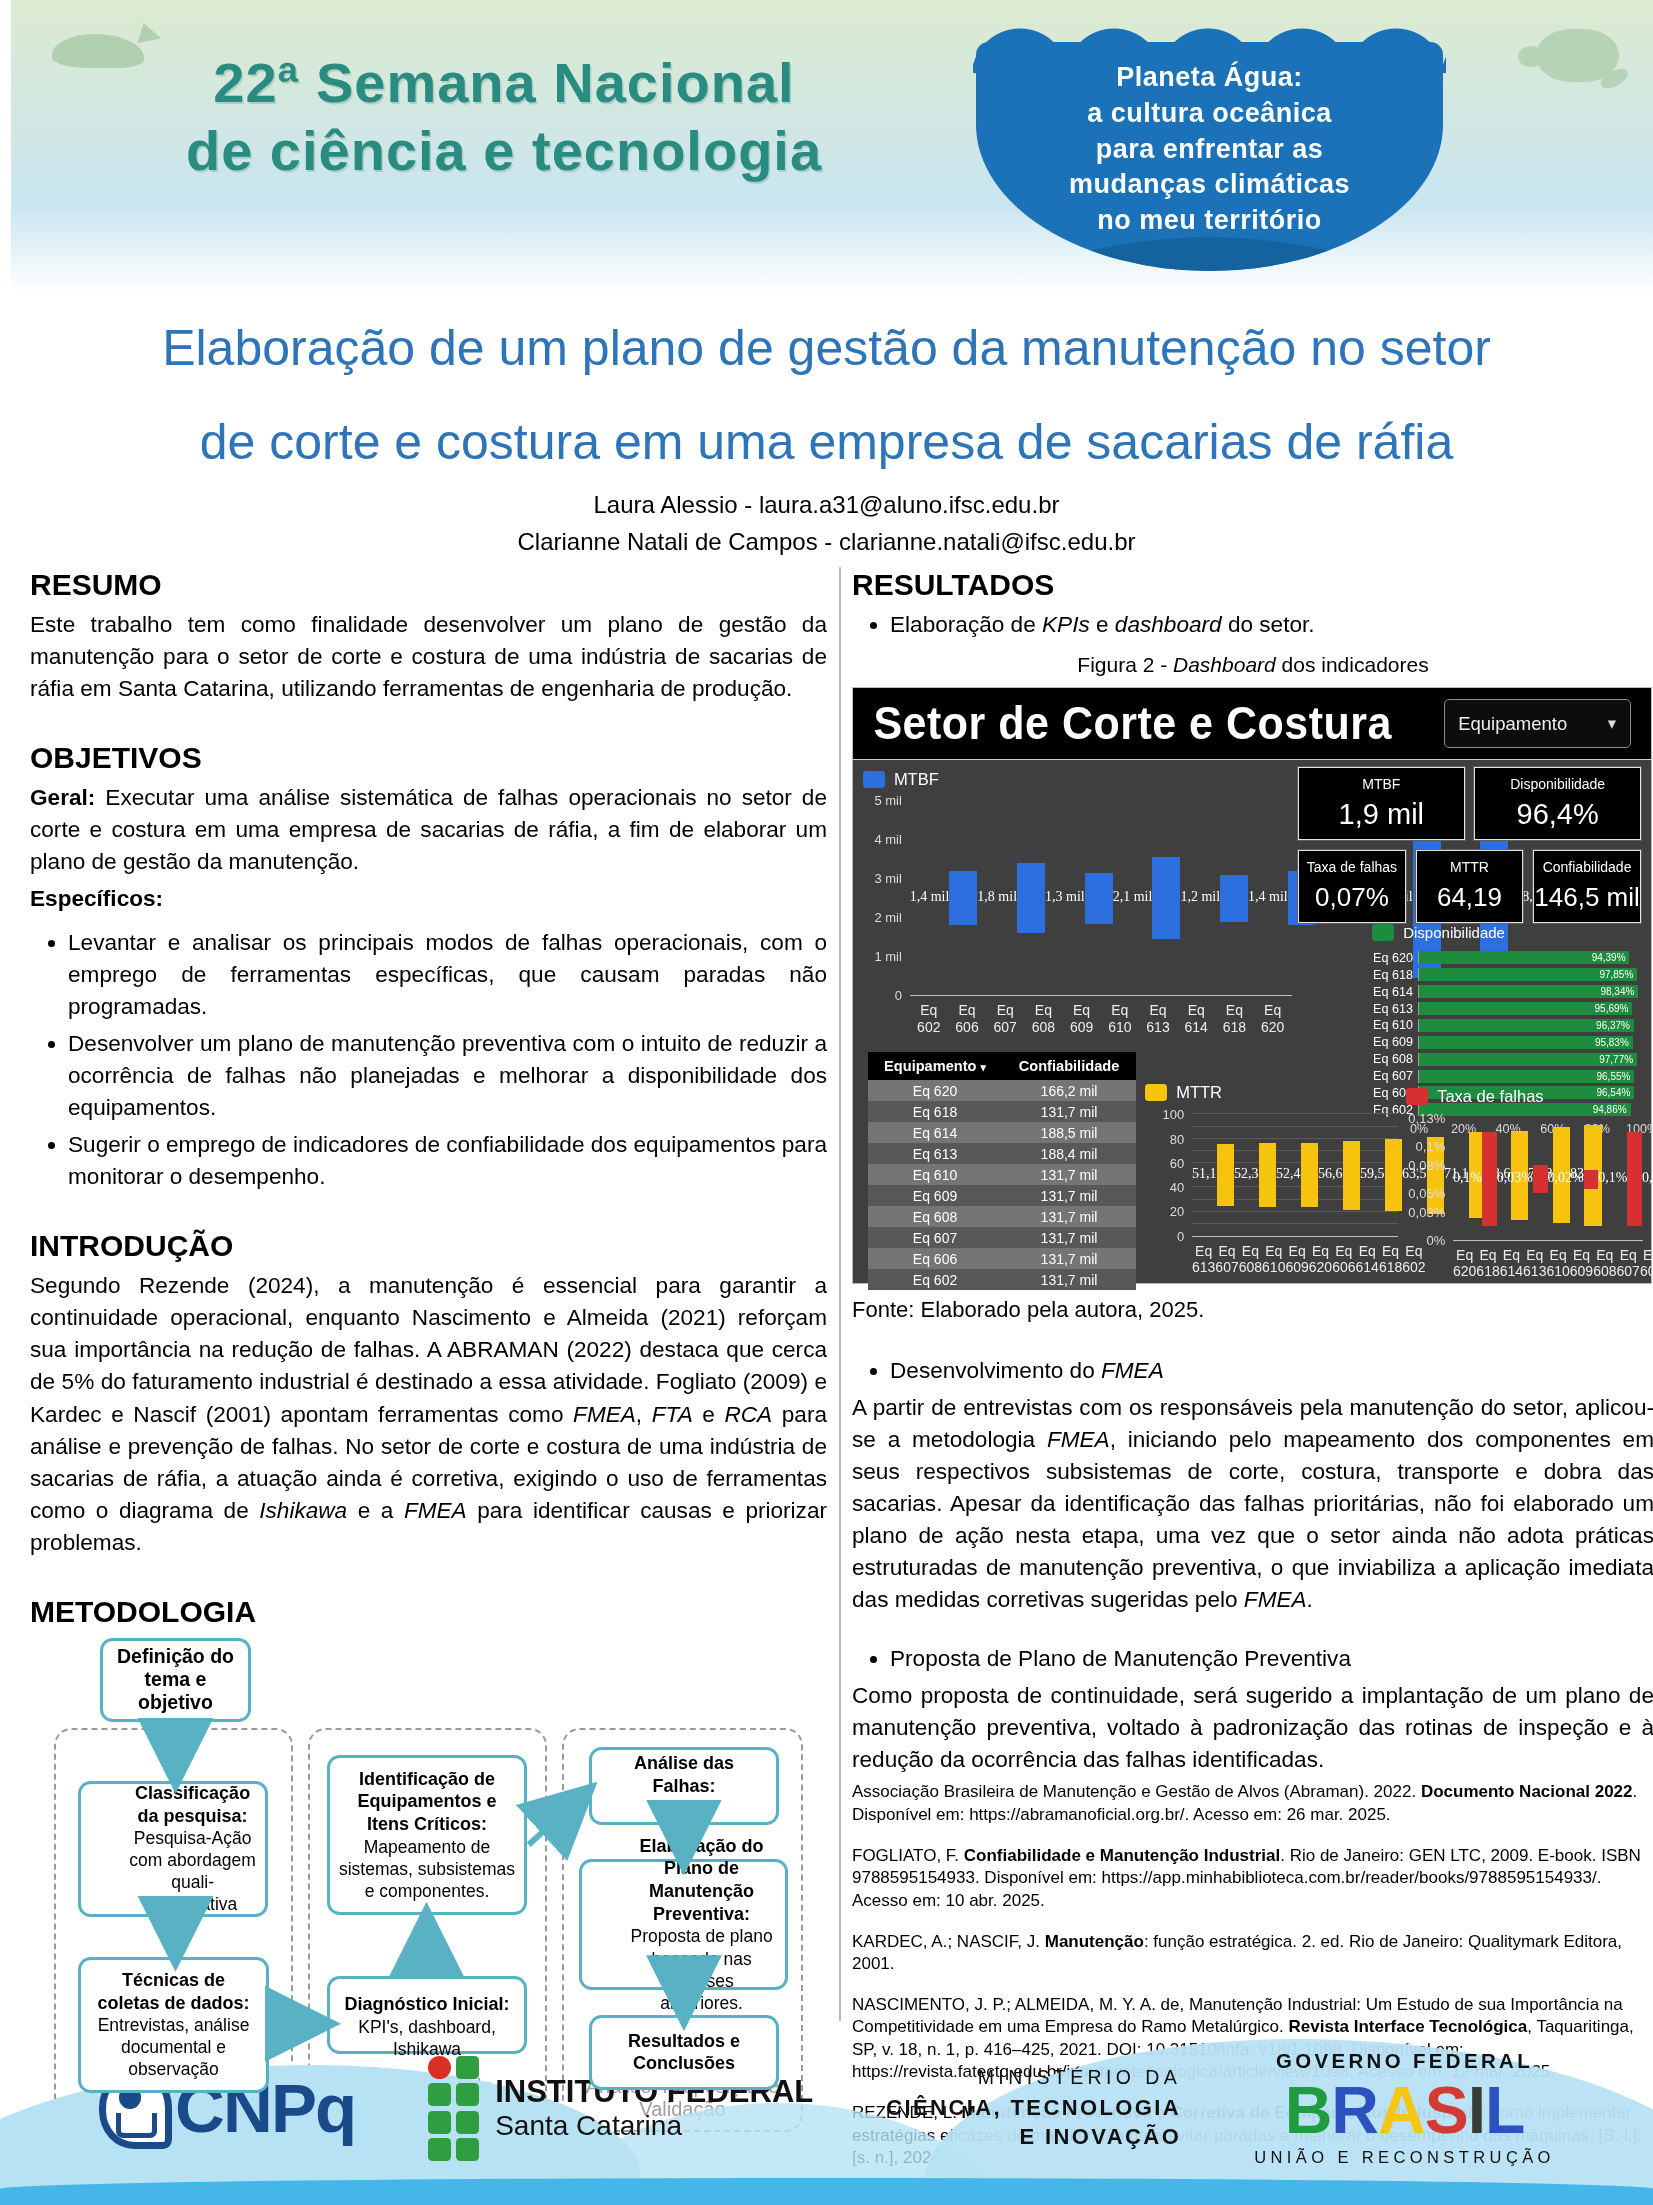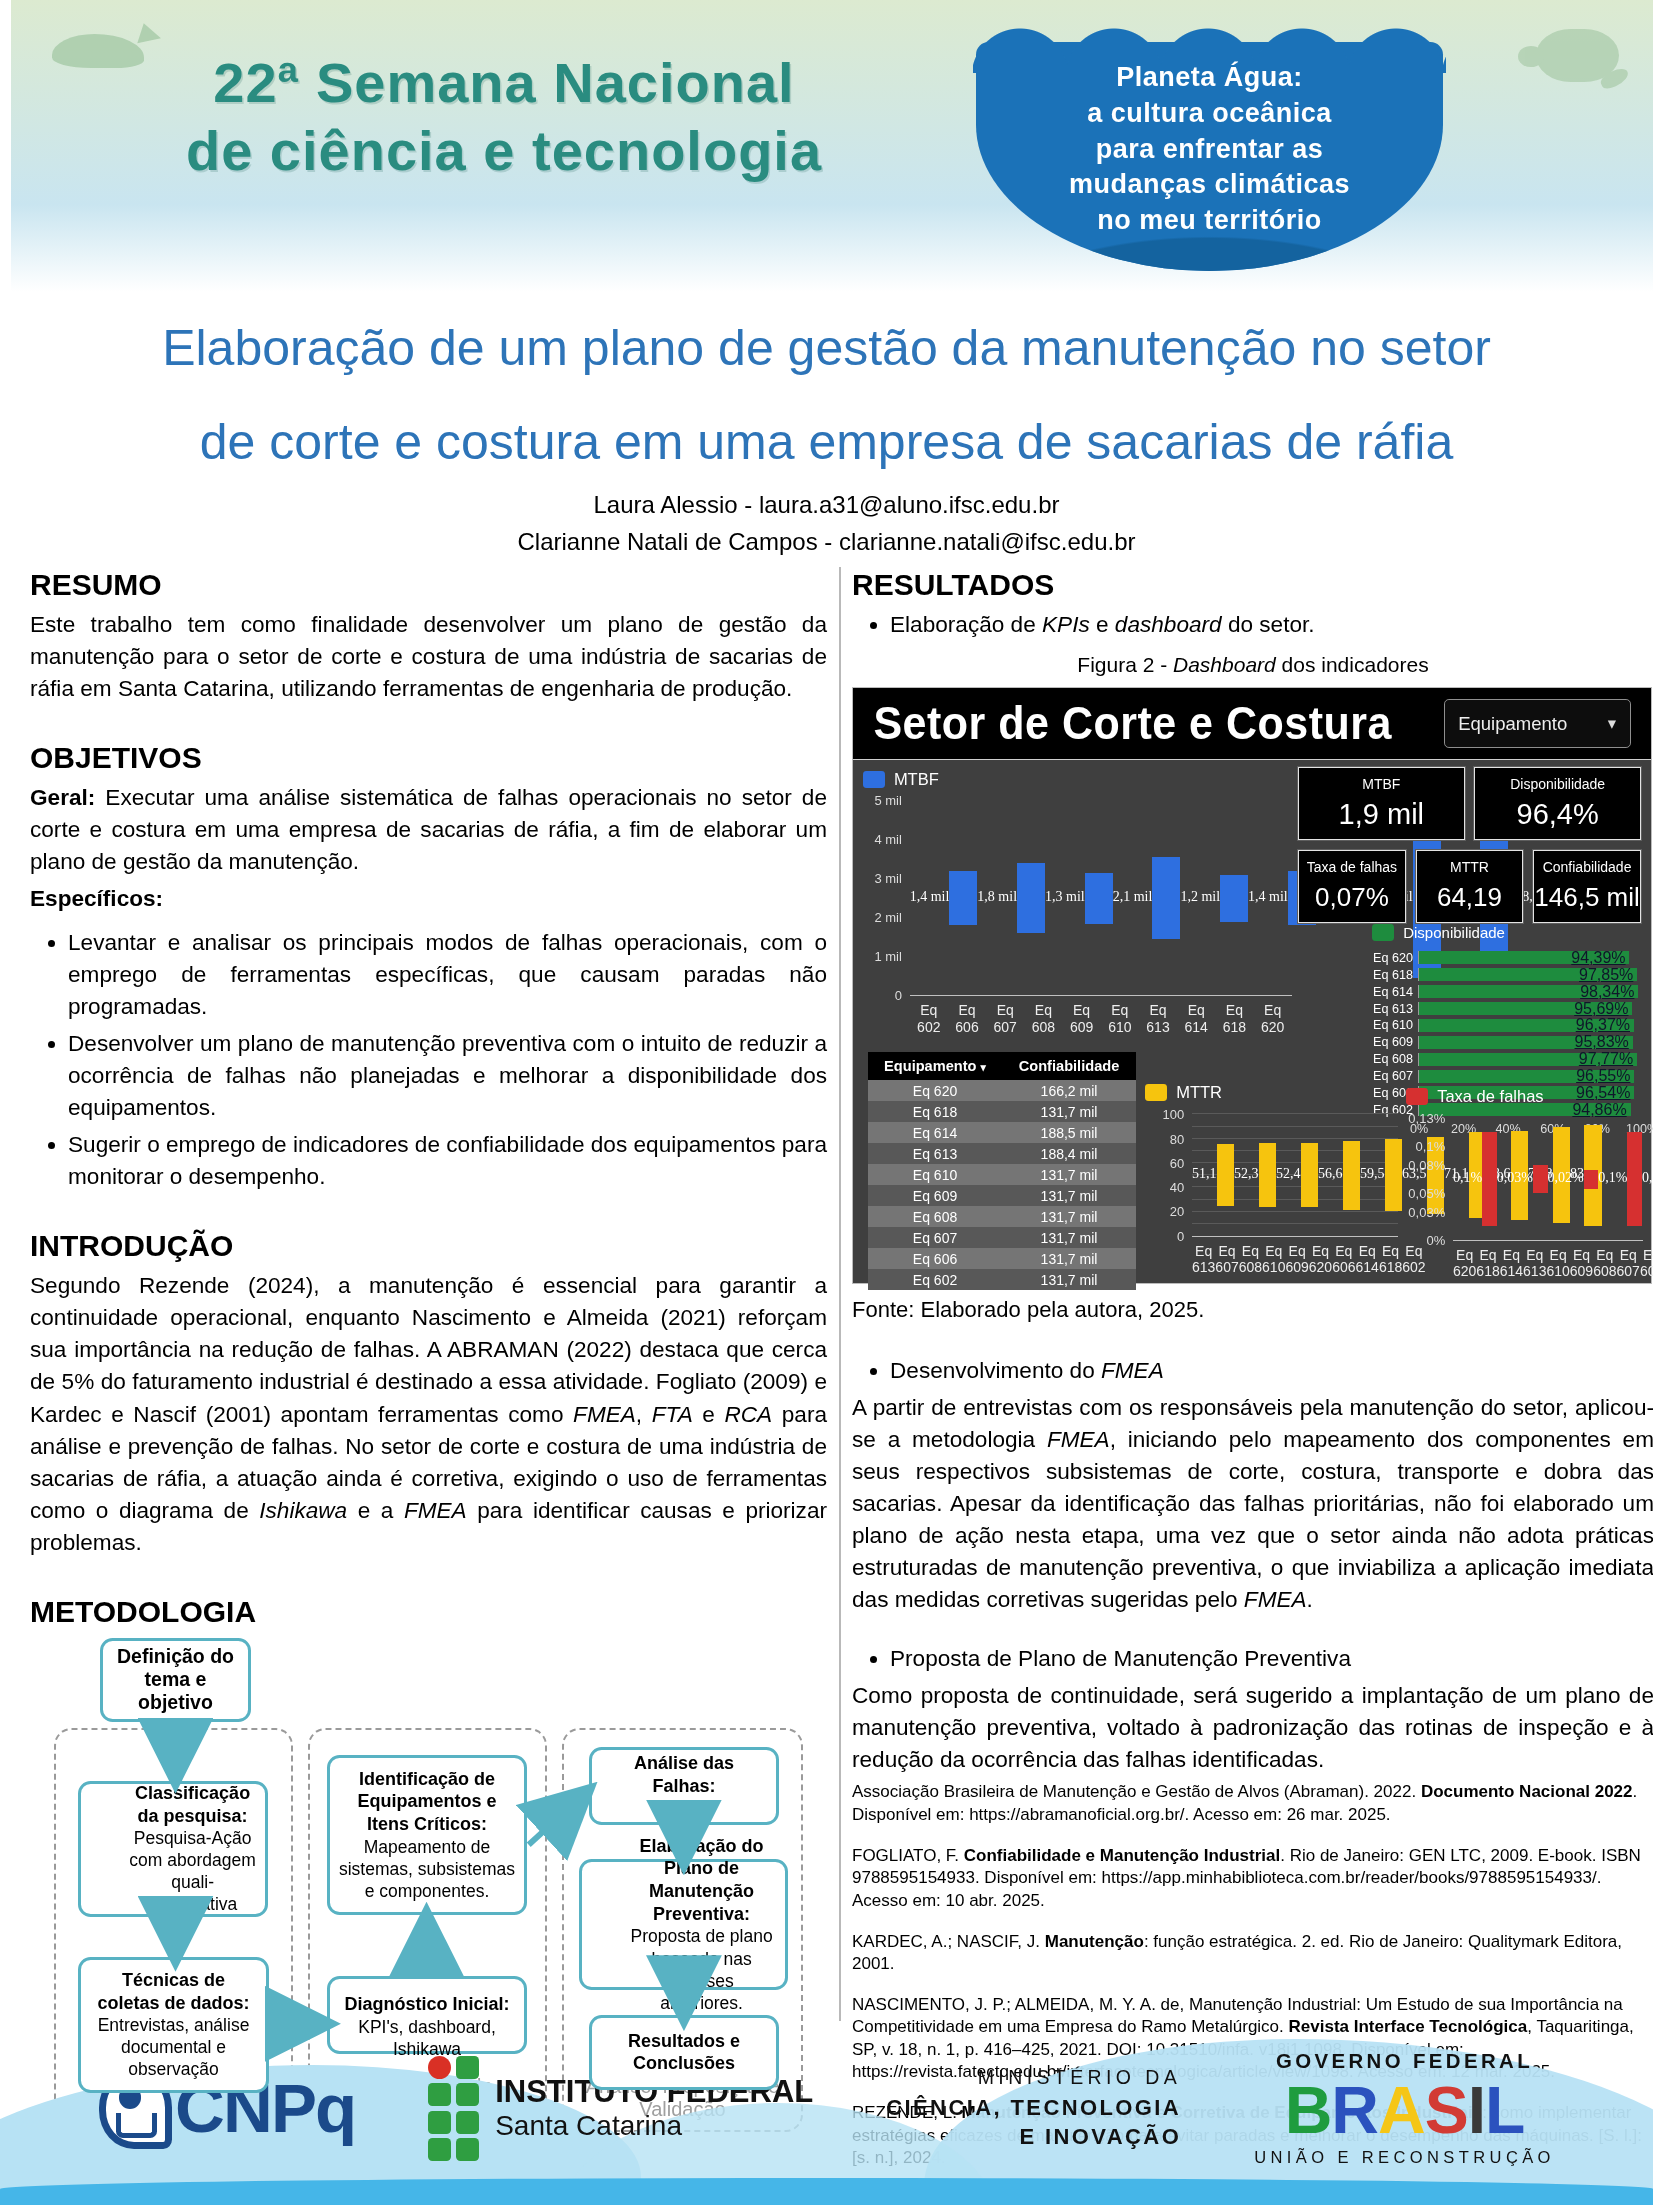--- a/index.html
+++ b/index.html
@@ -112,21 +112,21 @@
   .kpi.span3{grid-column:span 3;}
   .kpi.span2{grid-column:span 2;}
   .kpi.span2 .val{font-size:26px;}
   
   #disp-block{position:absolute;left:519px;top:164px;width:270px;}
   #disp-block .legend{margin-bottom:9.7px;font-size:15px;}
   .hrow{display:flex;align-items:center;gap:4.9px;margin-bottom:2.9px;}
   .hlab{width:41px;text-align:right;color:#fff;font-size:12.6px;flex:none;}
   .htrack{flex:1;position:relative;height:13px;border-left:1px solid #9a9a9a;}
   .hbar{height:100%;display:flex;align-items:center;justify-content:flex-end;}
-  .hval{color:#0f172a;font-size:16px;padding-right:3.9px;white-space:nowrap;text-decoration:underline;}
+  .hval{color:#ffffff;font-size:10px;padding-right:3.9px;white-space:nowrap;}
   .haxis{position:relative;height:17.5px;margin-left:47px;margin-top:2.9px;}
   .haxis span{position:absolute;transform:translateX(-50%);color:#ddd;font-size:12.6px;top:1.9px;}
   
   #table-block{position:absolute;left:14.6px;top:292px;width:268px;}
   .conf-table{width:100%;border-collapse:collapse;}
   .conf-table th{background:#000;color:#fff;font-size:14.6px;font-weight:700;height:28px;text-align:center;}
   .conf-table td{color:#fff;font-size:14px;height:21px;text-align:center;}
   .conf-table tr.odd td{background:#757575;}
   .conf-table tr.even td{background:#585858;}
   .th-caret{font-size:10.7px;}

